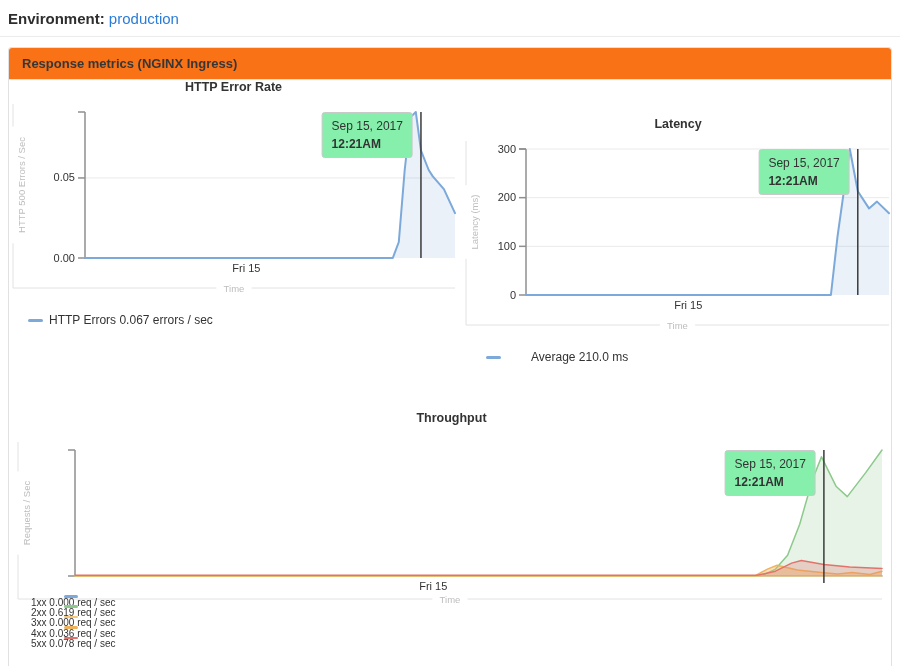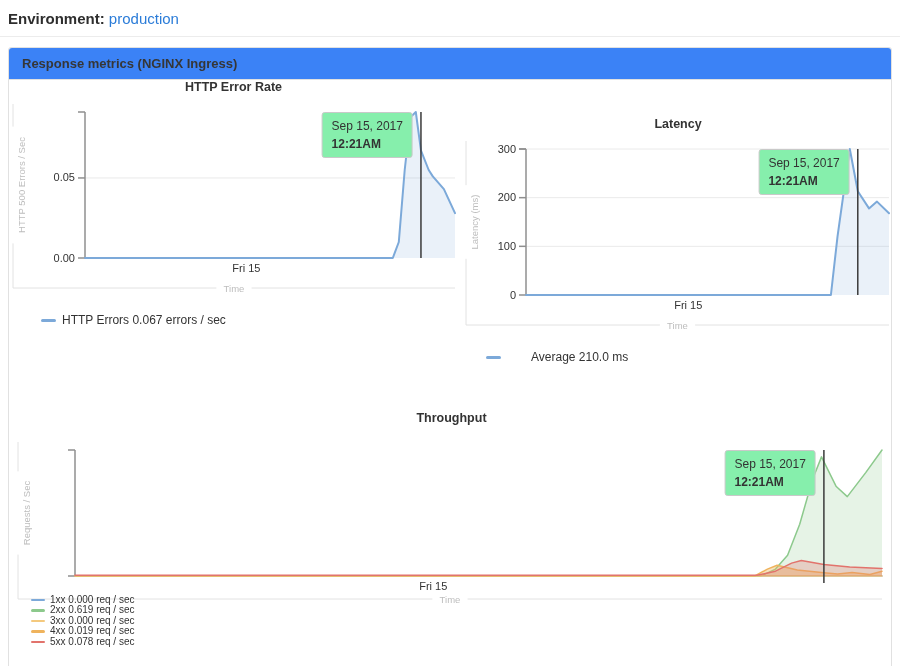--- a/index.html
+++ b/index.html
@@ -5,39 +5,39 @@
   html,body{margin:0;padding:0}
   body{
     width:900px;height:666px;overflow:hidden;background:#fff;
     font-family:"Liberation Sans","DejaVu Sans",sans-serif;color:#2e2e2e;
   }
   .page-heading{margin:10px 8px 0;font-size:15px;font-weight:bold;}
   .env-link{color:#2b7cd8;text-decoration:none;font-weight:normal;cursor:pointer;}
   .divider{margin:9px 0 0;border:0;border-top:1px solid #ececec;}
   .panel{margin:10px 8px 0;border:1px solid #e1e1e1;border-radius:3px;height:622px;box-sizing:border-box;}
   .panel-header{
-    background:#3b82f6;border-bottom:1px solid #e1e1e1;border-radius:3px 3px 0 0;
+    background:#f97316;border-bottom:1px solid #e1e1e1;border-radius:3px 3px 0 0;
     padding:8px 13px;font-size:13px;font-weight:bold;color:#363636;
   }
   .panel-body{position:relative;height:589px;}
   .chart{position:absolute;}
   #chart-0{left:0;top:37;width:446px;height:256px;}
   #chart-1{left:453px;top:37px;width:429px;height:256px;}
   #chart-2{left:0;top:323px;width:882px;height:244px;margin-top:8px;}
   .chart-title{position:absolute;top:0;left:3px;right:0;text-align:center;font-size:12.5px;font-weight:bold;color:#333;}
   svg.plot{position:absolute;left:0;overflow:visible;}
   .tip{
     position:absolute;transform:translateX(-100%);background:#86efac;border:1px solid #c9c9c9;border-radius:3px;
     padding:4px 9px;font-size:12px;line-height:1.5;color:#333;white-space:nowrap;z-index:2;
   }
   .tip .tip-time{font-weight:bold;}
   .legend{position:absolute;display:flex;align-items:center;font-size:12px;color:#333;white-space:nowrap;}
   .legend .marker{display:inline-block;width:15px;height:3px;border-radius:1.5px;margin-right:6px;flex:0 0 auto;}
   .legend.stacked{display:block;font-size:10px;line-height:10.4px;}
-  .legend.stacked .li{display:flex;align-items:center;height:10.4px;}
+  .legend.stacked .li{display:flex;align-items:center;height:10.4px;flex-direction:column;}
   .legend.stacked .marker{width:14px;height:2.5px;margin-right:5px;}
 </style>
 </head>
 <body>
 
 <div class="page">
   <div class="page-heading"><span>Environment:</span> <a class="env-link" href="#">production</a></div>
   <hr class="divider">
   <section class="panel">
     <div class="panel-header">
@@ -62,21 +62,21 @@
             <text x="66" y="81.45614035087719" fill="#333333" font-size="11" text-anchor="end">0.05</text>
             <path d="M76,158 L76.0,158.0 L383.8,158.0 L389.8,142.0 L395.7,70.0 L401.6,17.1 L406.8,12.0 L412.0,50.7 L419.7,70.0 L423.8,76.4 L434.9,89.2 L446.0,113.2 L446,158 Z" fill="rgba(124,169,217,0.16)" stroke="none"></path>
             <path d="M76.0,158.0 L383.8,158.0 L389.8,142.0 L395.7,70.0 L401.6,17.1 L406.8,12.0 L412.0,50.7 L419.7,70.0 L423.8,76.4 L434.9,89.2 L446.0,113.2" fill="none" stroke="#7CA9D9" stroke-width="2" stroke-linejoin="round" stroke-linecap="round"></path>
             <line x1="411.96000000000004" x2="411.96000000000004" y1="12" y2="158" stroke="#3a3a3a" stroke-width="1.5"></line>
             <text x="237.32" y="172" fill="#333333" font-size="11" text-anchor="middle">Fri 15</text>
           </svg>
           <div class="tip" style="left: 403.96px; top: 32px;">
             <div class="tip-date">Sep 15, 2017</div>
             <div class="tip-time">12:21AM</div>
           </div>
-          <div class="legend" style="left: 32px; top: 233px;">
+          <div class="legend" style="left: 19px; top: 233px;">
             <div class="li" style="display: flex; align-items: center;">
               <span class="marker" style="background: rgb(124, 169, 217);"></span>
               <span>HTTP Errors 0.067 errors / sec</span>
             </div>
           </div>
         </div>
       <div class="chart" id="chart-1">
           <div class="chart-title">Latency</div>
           <svg width="429" height="210" class="plot" style="top: 20px;">
             <line x1="64" x2="427" y1="109.33333333333334" y2="109.33333333333334" stroke="#eaeaea" stroke-width="1"></line>
@@ -151,21 +151,21 @@
             <div class="li">
               <span class="marker" style="background: rgb(140, 201, 140);"></span>
               <span>2xx 0.619 req / sec</span>
             </div>
             <div class="li">
               <span class="marker" style="background: rgb(244, 201, 126);"></span>
               <span>3xx 0.000 req / sec</span>
             </div>
             <div class="li">
               <span class="marker" style="background: rgb(239, 179, 93);"></span>
-              <span>4xx 0.019 req / sec</span>
+              <span>4xx 0.036 req / sec</span>
             </div>
             <div class="li">
               <span class="marker" style="background: rgb(226, 115, 108);"></span>
               <span>5xx 0.078 req / sec</span>
             </div>
           </div>
         </div>
     </div>
   </section>
 </div>

